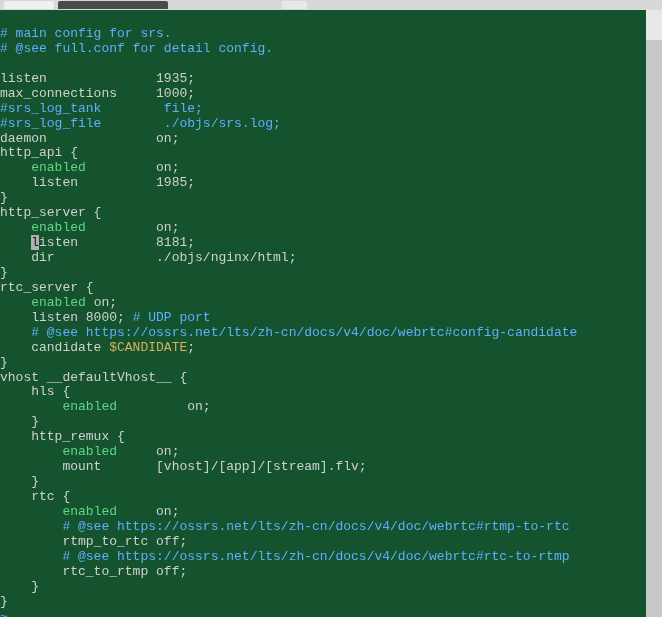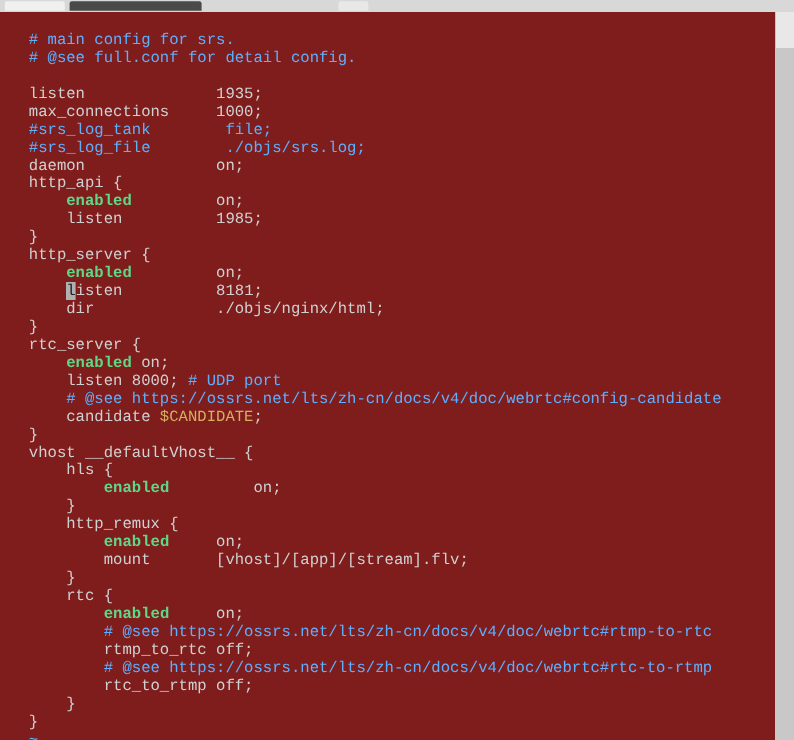--- a/index.html
+++ b/index.html
@@ -30,31 +30,31 @@
       width: 110px;
     }
     .small-tab {
       width: 25px;
       height: 8px;
       background: #e8e8e8;
       border-radius: 2px 2px 0 0;
       margin-left: 110px;
     }
     .editor {
-      background: #7f1d1d;
+      background: #14532d;
       color: #d0d0d0;
       height: calc(100% - 10px);
-      padding: 2px 24px;
+      padding: 2px 0;
       line-height: 1.15;
       white-space: pre;
       overflow: hidden;
       position: relative;
     }
     .comment { color: #5fafff; }
-    .keyword { color: #5fd787; font-weight: bold; }
+    .keyword { color: #5fd787; }
     .variable { color: #d7af5f; }
     .cursor {
       background: #b0b0b0;
       color: #1c1c1c;
     }
     .tilde { color: #5fafff; }
     .line { display: block; }
     .scrollbar {
       position: absolute;
       right: 0;

